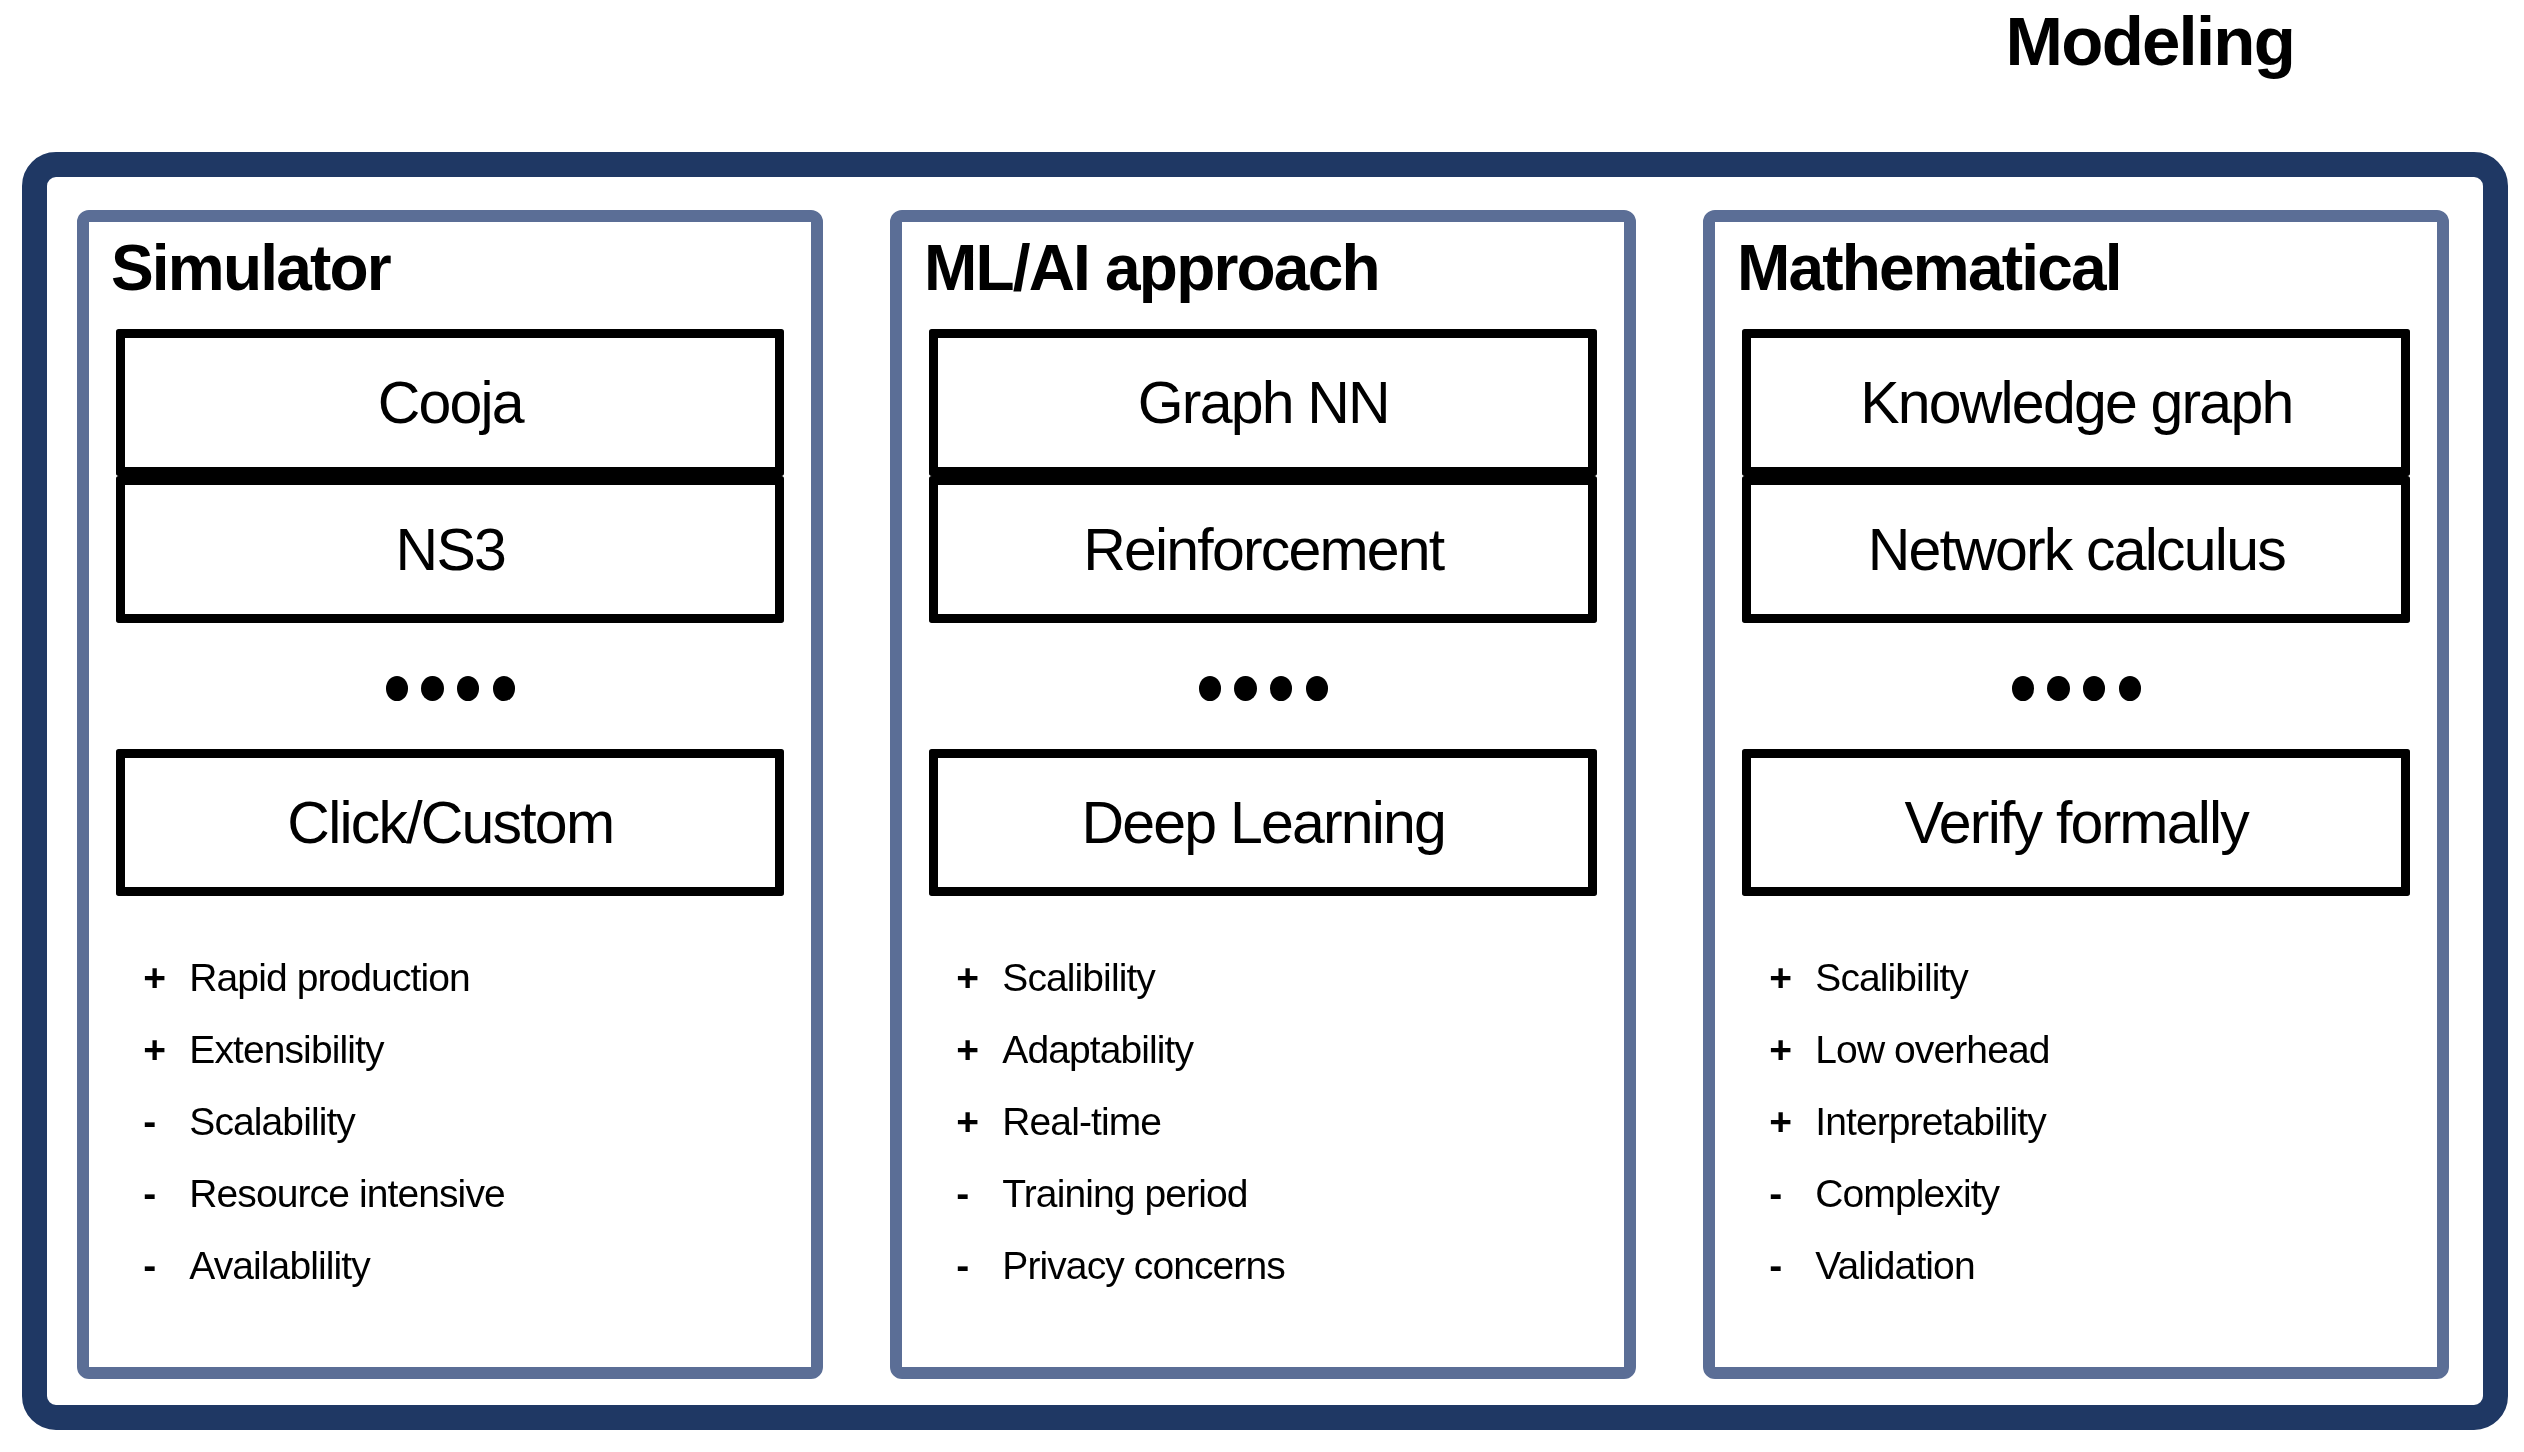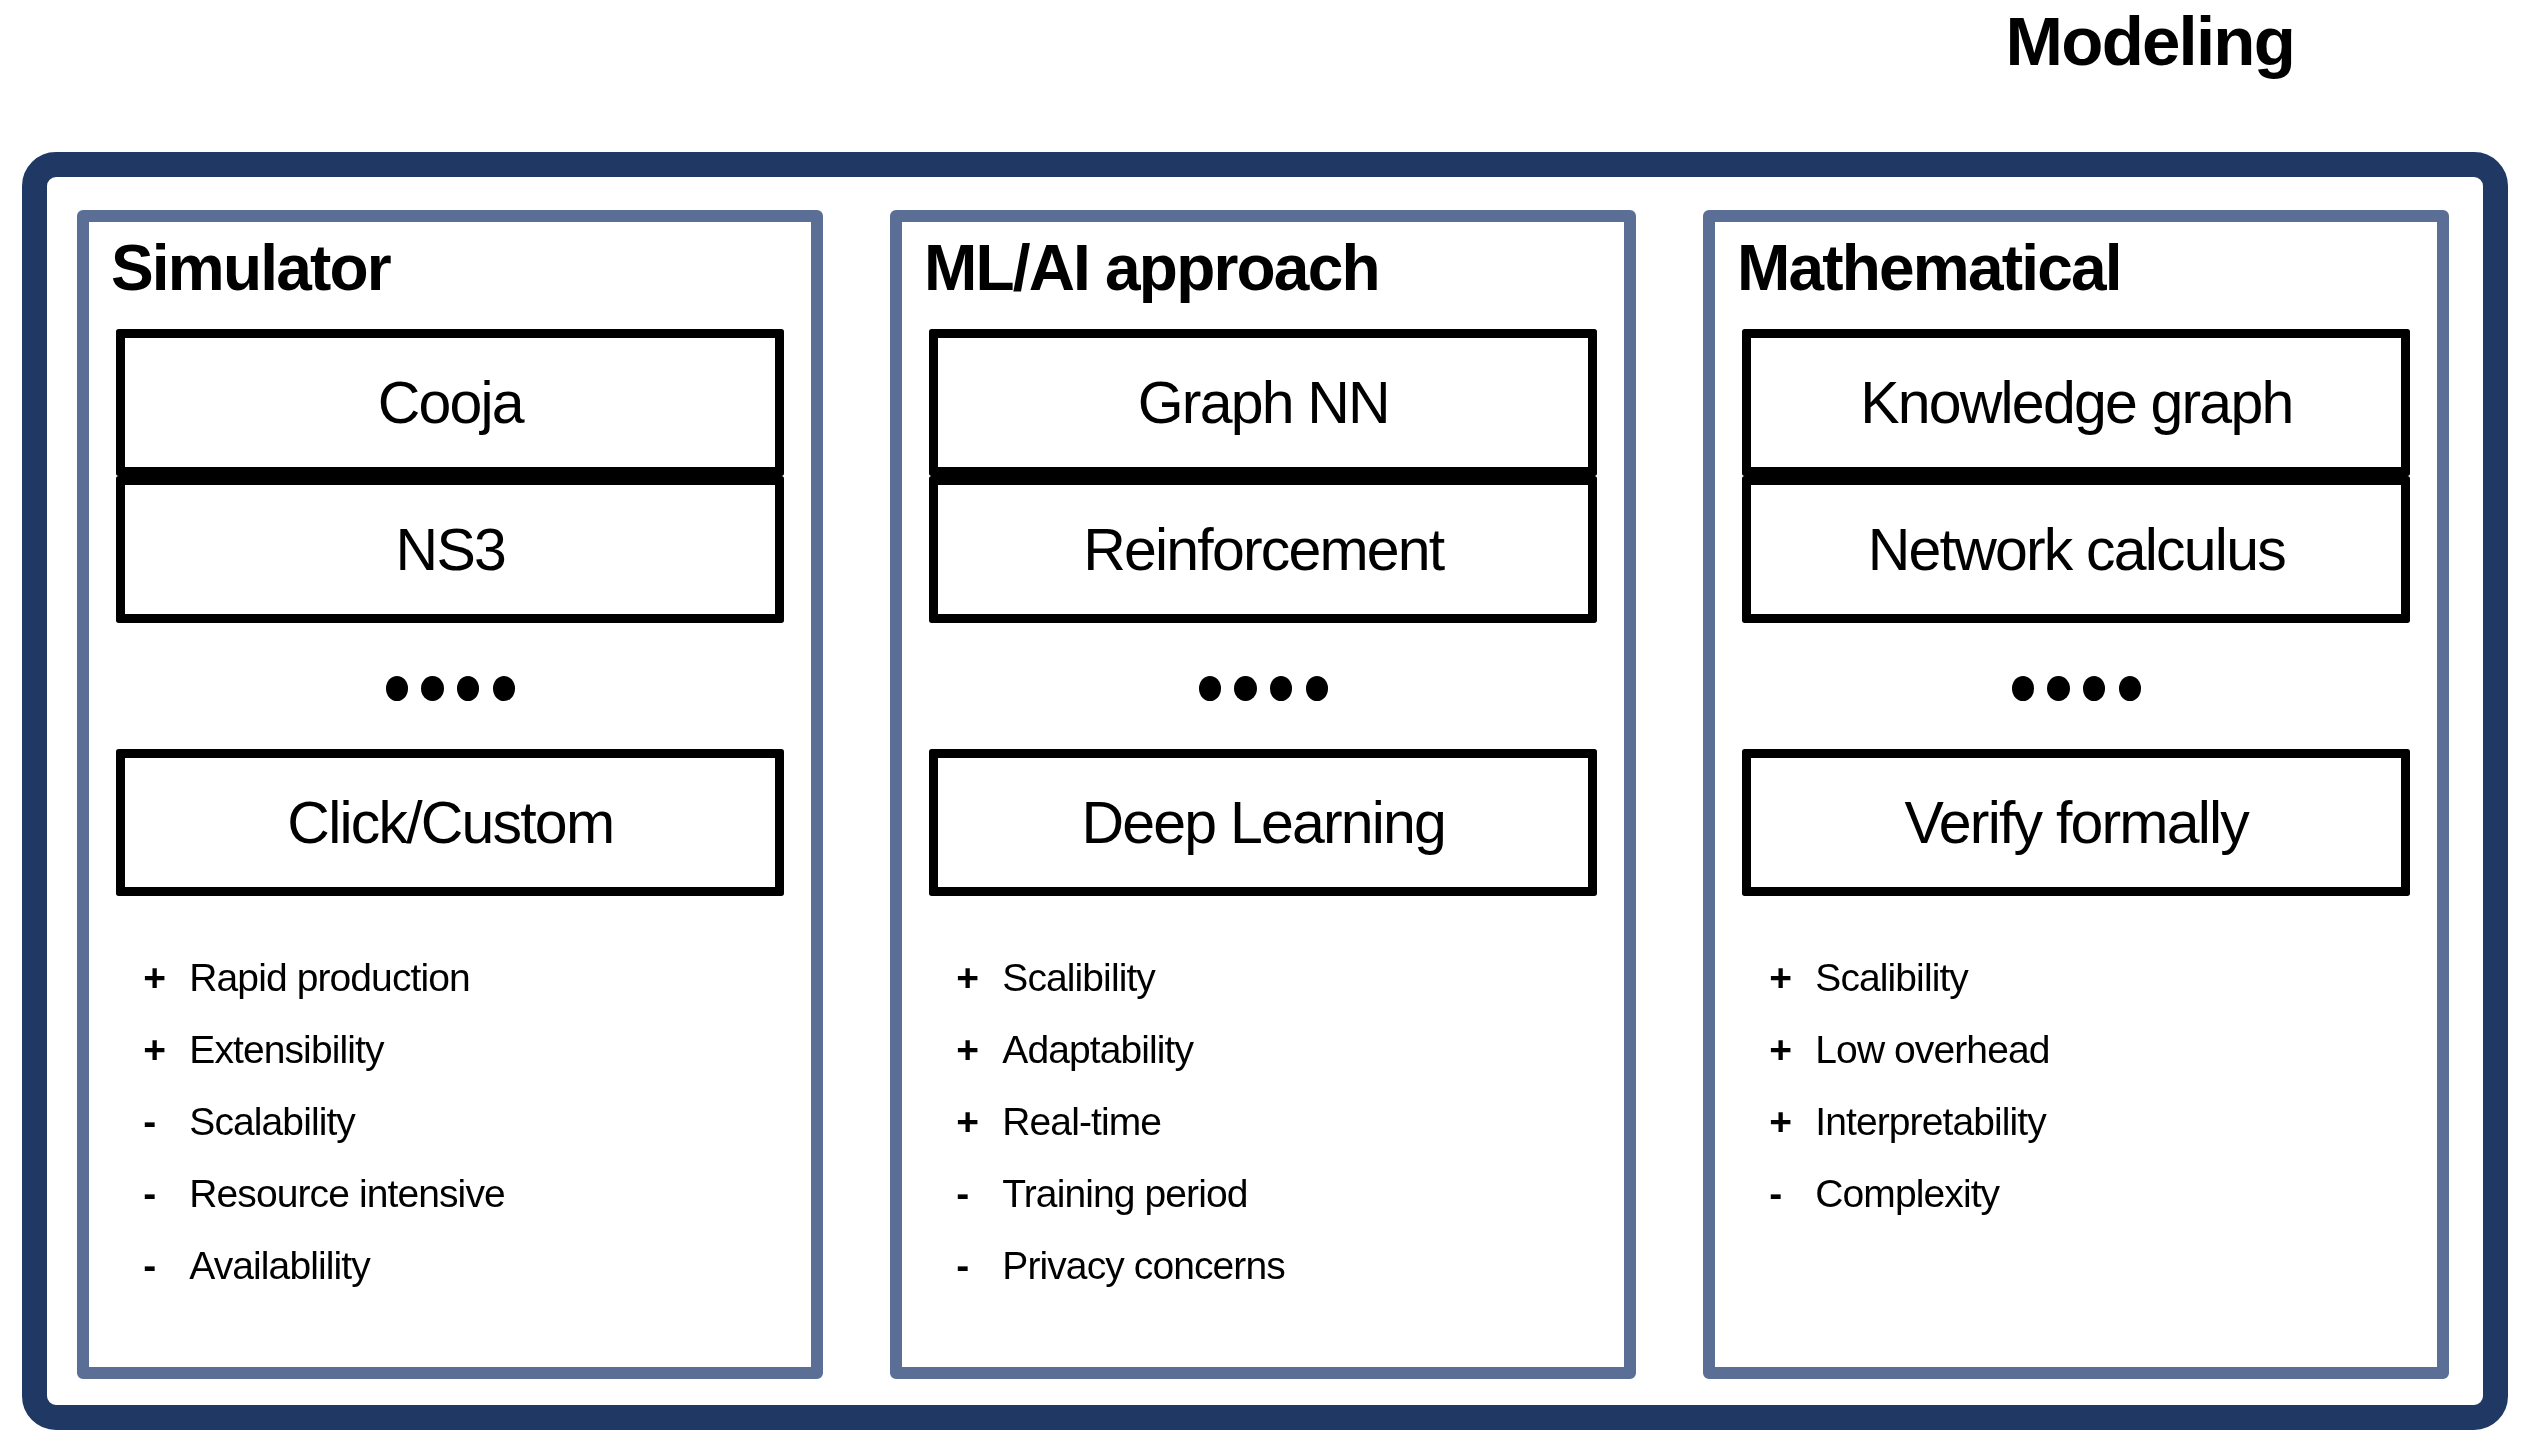--- a/index.html
+++ b/index.html
@@ -29,21 +29,21 @@
   .columns {
     display: flex;
     gap: 67px;
     padding: 33px 30px;
   }
   .column {
     flex: 0 0 746px;
     width: 746px; height: 1169px;
     box-sizing: border-box;
     border: 12.5px solid #5b6e96;
-    border-radius: 6px;
+    border-radius: 12px;
     background: #ffffff;
     padding: 5.4px 27px 0 27px;
   }
   .col-header {
     margin: 5.4px 0 0 -5.4px;
     font-size: 64px;
     font-weight: 600;
     letter-spacing: -1.8px;
     line-height: 1.12;
   }
@@ -236,17 +236,20 @@
   </li>
 
   <li class="pc-item">
     <span class="pc-sign">+</span><span class="pc-text">Interpretability</span>
   </li>
 
   <li class="pc-item">
     <span class="pc-sign">-</span><span class="pc-text">Complexity</span>
   </li>
 
+  <li class="pc-item">
+    <span class="pc-sign">-</span><span class="pc-text">Validation</span>
+  </li>
 </ul>
   </section>
 </div>
 </div>
 
 
 </body></html>

